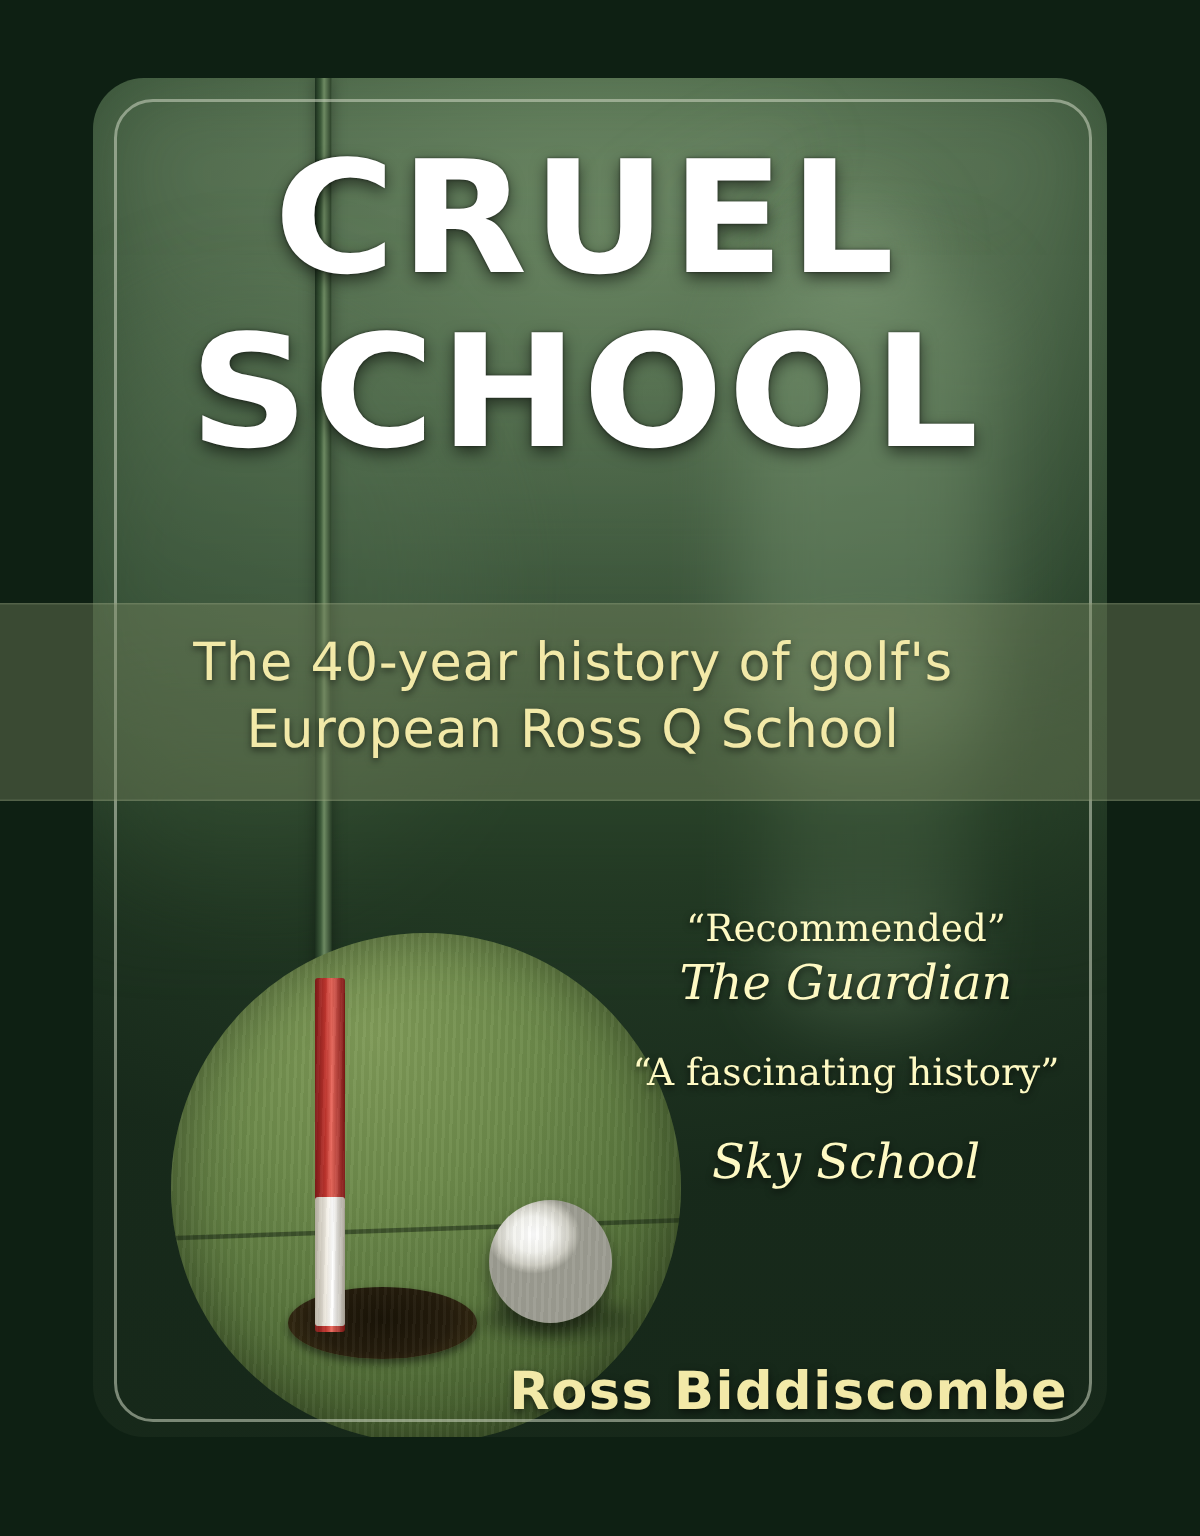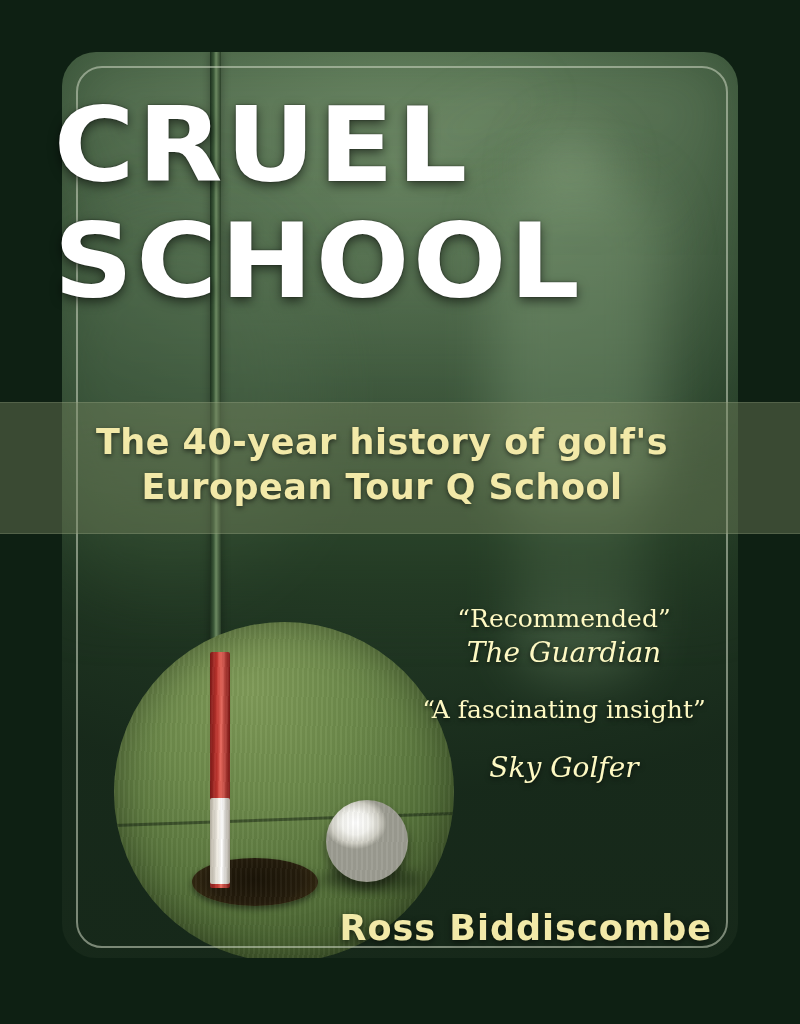--- a/index.html
+++ b/index.html
@@ -185,24 +185,24 @@
     width: 648px;
     height: 878px;
     border: 2px solid rgba(205,215,195,0.55);
     border-radius: 26px;
     pointer-events: none;
   }
 
   
   #title-block {
     position: absolute;
-    left: 74px;
+    left: 53px;
     top: 96px;
     width: 676px;
-    text-align: left;
+    text-align: center;
     color: #ffffff;
   }
   .title-line {
     font-family: "DejaVu Sans", sans-serif;
     font-weight: bold;
     font-size: 104px;
     line-height: 0.96;
     letter-spacing: 3px;
     color: #ffffff;
     text-shadow: 0 4px 10px rgba(0,0,0,0.55), 0 0 2px rgba(0,0,0,0.6);
@@ -224,21 +224,21 @@
     border-bottom: 1px solid rgba(200,210,180,0.18);
   }
   #subtitle-text {
     position: absolute;
     left: 62px;
     top: 420px;
     width: 640px;
     text-align: center;
     color: #f2e9a8;
     font-family: "DejaVu Sans", sans-serif;
-    font-weight: bold;
+    font-weight: normal;
     font-size: 35px;
     line-height: 1.28;
     letter-spacing: 0.5px;
     text-shadow: 0 2px 5px rgba(0,0,0,0.55);
   }
 
   
   #quotes {
     position: absolute;
     right: 86px;
@@ -252,21 +252,21 @@
   }
   .quote-text {
     font-family: "DejaVu Serif", serif;
     font-size: 25px;
     line-height: 1.18;
     text-shadow: 0 2px 5px rgba(0,0,0,0.6);
   }
   .quote-source {
     font-family: "DejaVu Serif", serif;
     font-style: italic;
-    font-size: 28px;
+    font-size: 32px;
     line-height: 1.2;
     margin-top: 2px;
     text-shadow: 0 2px 5px rgba(0,0,0,0.6);
   }
 
   
   #author {
     position: absolute;
     right: 88px;
     top: 884px;
@@ -312,31 +312,31 @@
 
   <div id="subtitle-band"></div>
 
   <div id="title-block">
     <div class="title-line" id="title-line-1">CRUEL</div>
     <div class="title-line" id="title-line-2">SCHOOL</div>
   </div>
 
   <div id="subtitle-text">
     <div>The 40-year history of golf's</div>
-    <div>European Tour Q School</div>
+    <div>European Ross Q School</div>
   </div>
 
   <div id="quotes">
     <div class="quote-group">
       <div class="quote-text">“Recommended”</div>
       <div class="quote-source">The Guardian</div>
     </div>
     <div class="quote-group">
-      <div class="quote-text">“A fascinating insight”</div>
+      <div class="quote-text">“A fascinating history”</div>
     </div>
     <div class="quote-group">
-      <div class="quote-source">Sky Golfer</div>
+      <div class="quote-source">Sky School</div>
     </div>
   </div>
 
   <div id="author">Ross Biddiscombe</div>
 
 </div>
 
 </body></html>

